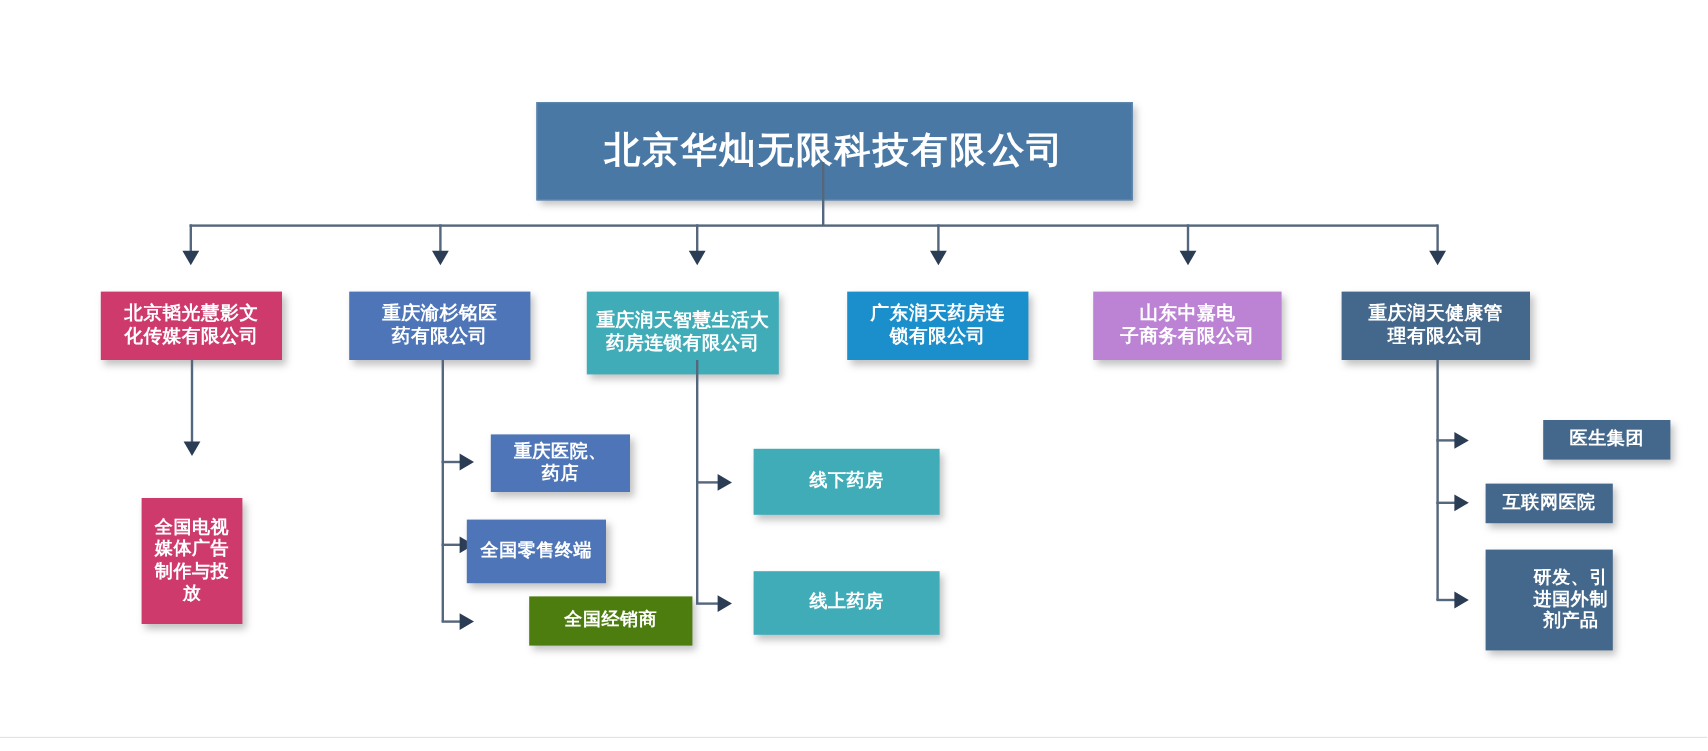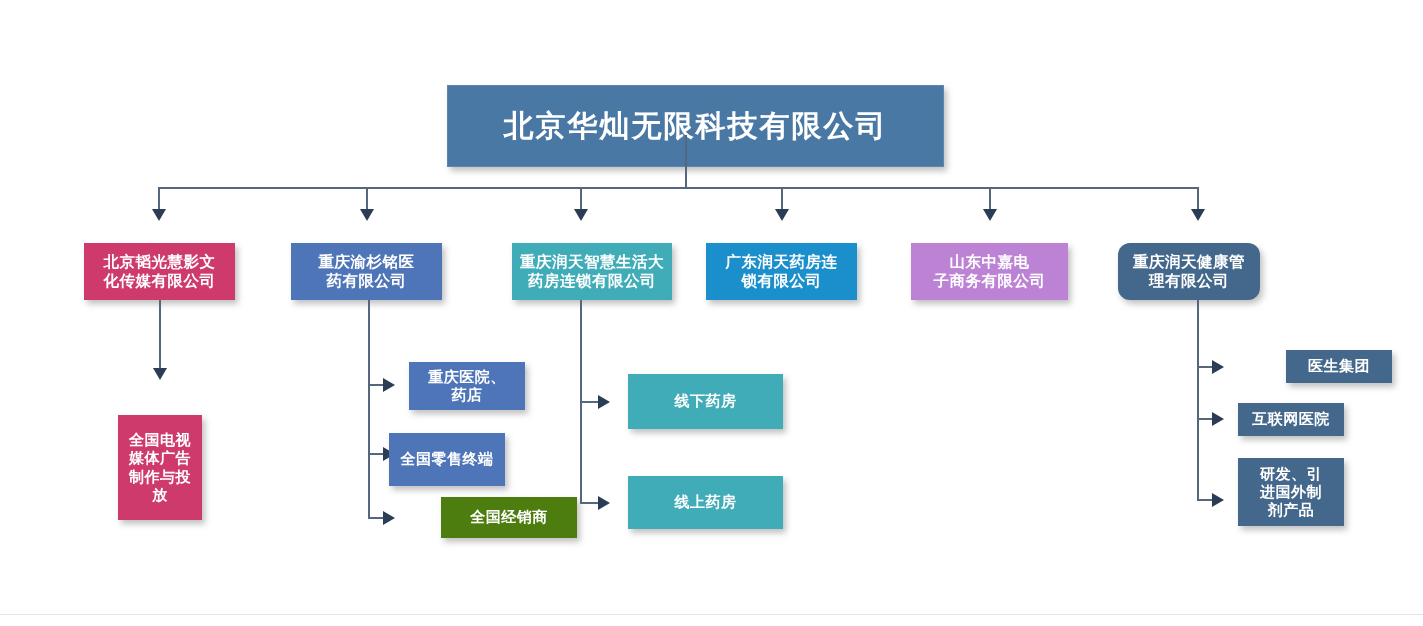--- a/index.html
+++ b/index.html
@@ -121,36 +121,36 @@
   <div class="node lvl2" style="left:84px; top:243px; width:151px; height:57px; background:#CE3A6C;">
     <span class="node-text">北京韬光慧影文
 化传媒有限公司</span>
   </div>
 
   <div class="node lvl2" style="left:291px; top:243px; width:151px; height:57px; background:#4E75B8;">
     <span class="node-text">重庆渝杉铭医
 药有限公司</span>
   </div>
 
-  <div class="node lvl2" style="left:489px; top:243px; width:160px; height:57px; background:#3FACB8;margin-left:23px;">
+  <div class="node lvl2" style="left:489px; top:243px; width:160px; height:69px; background:#3FACB8;">
     <span class="node-text">重庆润天智慧生活大
 药房连锁有限公司</span>
   </div>
 
   <div class="node lvl2" style="left:911px; top:243px; width:157px; height:57px; background:#BC83D4;">
     <span class="node-text">山东中嘉电
 子商务有限公司</span>
   </div>
 
   <div class="node lvl2" style="left:706px; top:243px; width:151px; height:57px; background:#1B8FCC;">
     <span class="node-text">广东润天药房连
 锁有限公司</span>
   </div>
 
-  <div class="node lvl2" style="left:1118px; top:243px; width:142px; height:57px; background:#44688C;border-radius:12px;">
+  <div class="node lvl2" style="left:1118px; top:243px; width:157px; height:57px; background:#44688C;">
     <span class="node-text">重庆润天健康管
 理有限公司</span>
   </div>
 
   <div class="vline" style="left:159px; top:300px; height:70px;"></div>
   <div class="arrow-down" style="left:153px; top:368px;"></div>
 
   <div class="node lvl3" style="left:118px; top:415px; width:84px; height:105px; background:#CE3A6C;">
     <span class="node-text">全国电视
 媒体广告
@@ -210,21 +210,21 @@
   <div class="arrow-right" style="left:1212px; top:493px;"></div>
 
   <div class="node lvl3" style="left:1238px; top:350px; width:106px; height:33px; background:#44688C;margin-left:48px;">
     <span class="node-text">医生集团</span>
   </div>
 
   <div class="node lvl3" style="left:1238px; top:403px; width:106px; height:33px; background:#44688C;">
     <span class="node-text">互联网医院</span>
   </div>
 
-  <div class="node lvl3" style="left:1238px; top:458px; width:106px; height:68px; background:#44688C;">
+  <div class="node lvl3" style="left:1238px; top:458px; width:106px; height:84px; background:#44688C;justify-content:flex-end;">
     <span class="node-text">研发、引
 进国外制
 剂产品</span>
   </div>
 
   <div class="footer-rule" style="top:614px;"></div>
 
 </div>
 
 </body></html>

